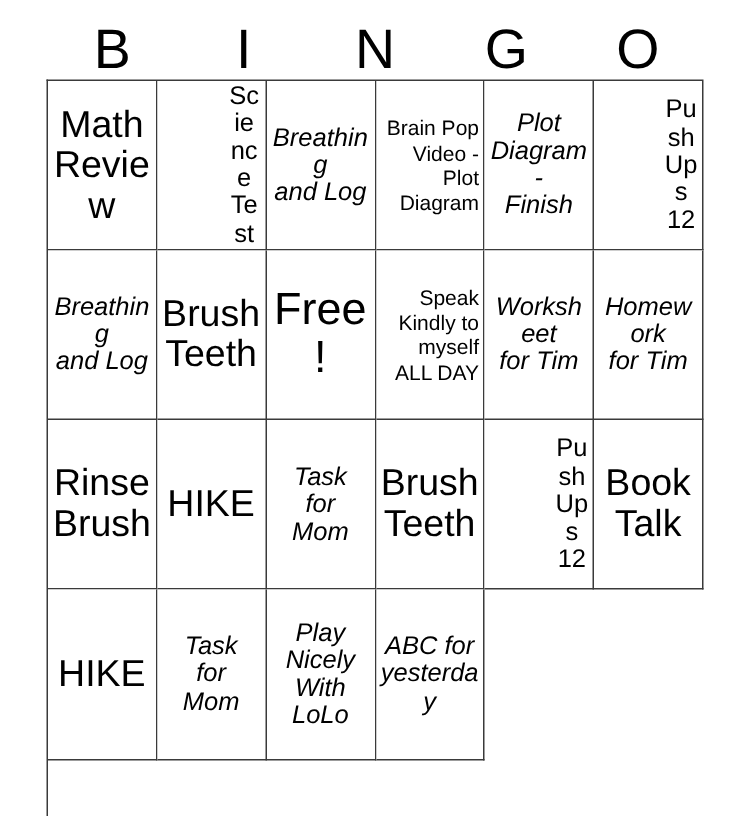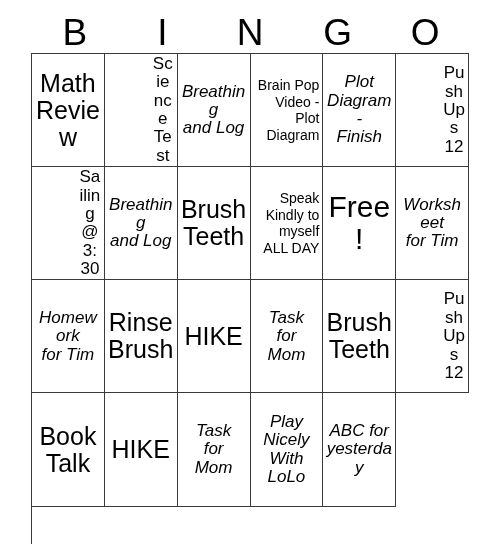--- a/index.html
+++ b/index.html
@@ -117,42 +117,38 @@
     <div class="cell sz-sm">
         <span class="cell-text">Plot
 Diagram-
 Finish</span>
       </div>
 
     <div class="cell sz-md">
         <span class="cell-text">Push
 Ups 12</span>
       </div>
-    <div class="cell sz-md">
-        <span class="cell-text">Sailing
-@ 3:30</span>
-      </div>
     <div class="cell sz-sm">
         <span class="cell-text">Breathing
 and Log</span>
       </div>
 
     <div class="cell sz-lg">
         <span class="cell-text">Brush
 Teeth</span>
+      </div>
+    <div class="cell sz-xl">
+        <span class="cell-text">Free!</span>
       </div>
     <div class="cell sz-xs">
         <span class="cell-text">Speak
 Kindly to
 myself
 ALL DAY</span>
       </div>
-    <div class="cell sz-xl">
-        <span class="cell-text">Free!</span>
-      </div>
     <div class="cell sz-sm">
         <span class="cell-text">Worksheet
 for Tim</span>
       </div>
     <div class="cell sz-sm">
         <span class="cell-text">Homework
 for Tim</span>
       </div>
 
     <div class="cell sz-lg">

